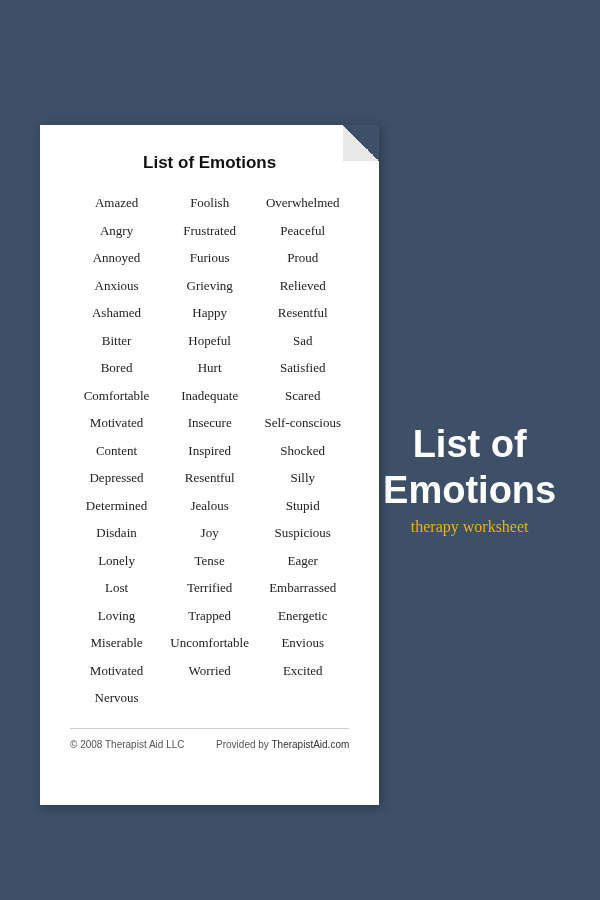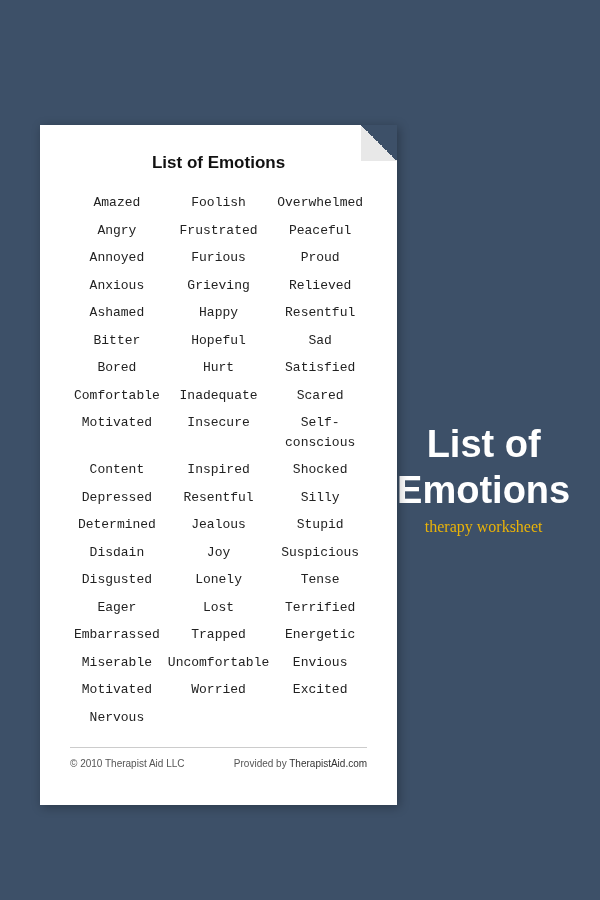--- a/index.html
+++ b/index.html
@@ -55,21 +55,21 @@
       display: grid;
       grid-template-columns: 1fr 1fr 1fr;
       row-gap: 4px;
       column-gap: 0;
       width: 100%;
     }
 
     .emotion-cell {
       text-align: center;
       font-size: 13px;
-      font-family: Liberation Mono, monospace;
+      font-family: Liberation Serif, serif;
       color: #222;
       padding: 2px 4px;
       line-height: 1.5;
     }
 
     .paper-footer {
       display: flex;
       justify-content: space-between;
       margin-top: 18px;
       padding-top: 10px;
@@ -160,45 +160,45 @@
       <div class="emotion-cell">Silly</div>
 
       <div class="emotion-cell">Determined</div>
       <div class="emotion-cell">Jealous</div>
       <div class="emotion-cell">Stupid</div>
 
       <div class="emotion-cell">Disdain</div>
       <div class="emotion-cell">Joy</div>
       <div class="emotion-cell">Suspicious</div>
 
-      <div class="emotion-cell">Disgusted</div>
       <div class="emotion-cell">Lonely</div>
       <div class="emotion-cell">Tense</div>
 
       <div class="emotion-cell">Eager</div>
       <div class="emotion-cell">Lost</div>
       <div class="emotion-cell">Terrified</div>
 
       <div class="emotion-cell">Embarrassed</div>
+      <div class="emotion-cell">Loving</div>
       <div class="emotion-cell">Trapped</div>
 
       <div class="emotion-cell">Energetic</div>
       <div class="emotion-cell">Miserable</div>
       <div class="emotion-cell">Uncomfortable</div>
 
       <div class="emotion-cell">Envious</div>
       <div class="emotion-cell">Motivated</div>
       <div class="emotion-cell">Worried</div>
 
       <div class="emotion-cell">Excited</div>
       <div class="emotion-cell">Nervous</div>
     </div>
 
     <div class="paper-footer">
-      <span>© 2010 Therapist Aid LLC</span>
+      <span>© 2008 Therapist Aid LLC</span>
       <span>
         <span>Provided by </span><span class="footer-brand">TherapistAid.com</span>
       </span>
     </div>
   </div>
 
   <div class="bottom-text">
     <div class="bottom-title">List of Emotions</div>
     <div class="bottom-subtitle">therapy worksheet</div>
   </div>

